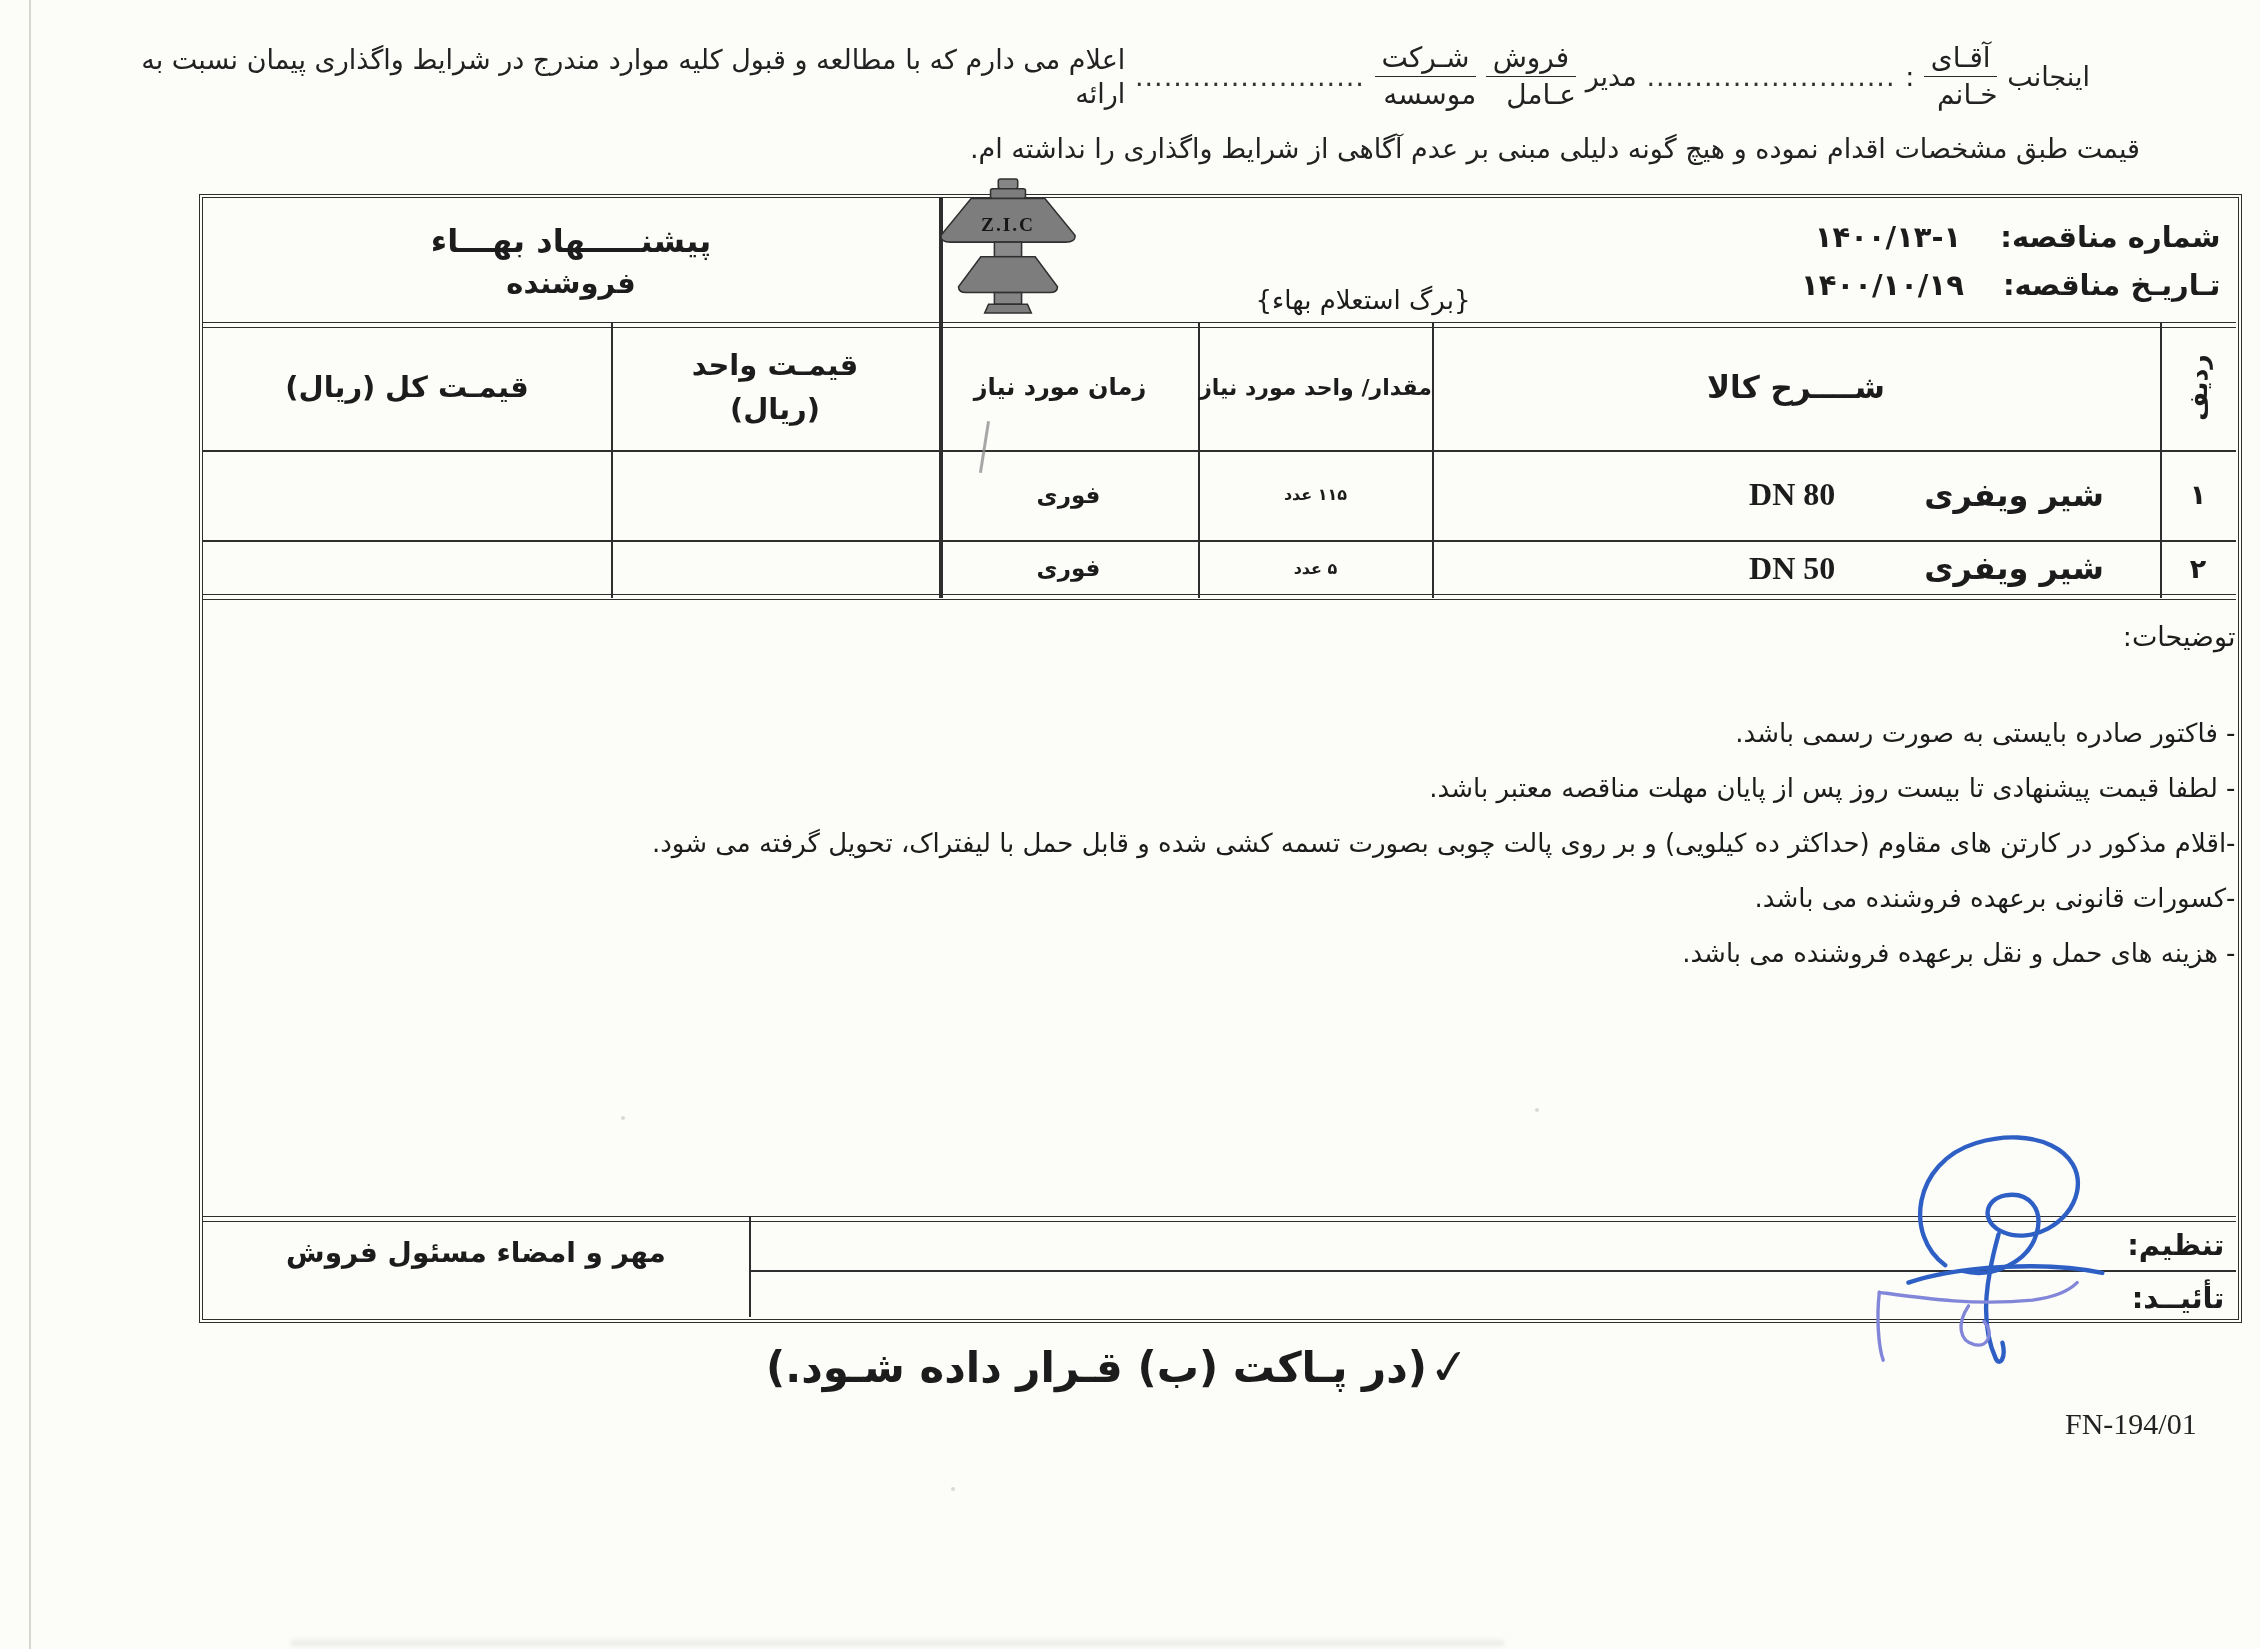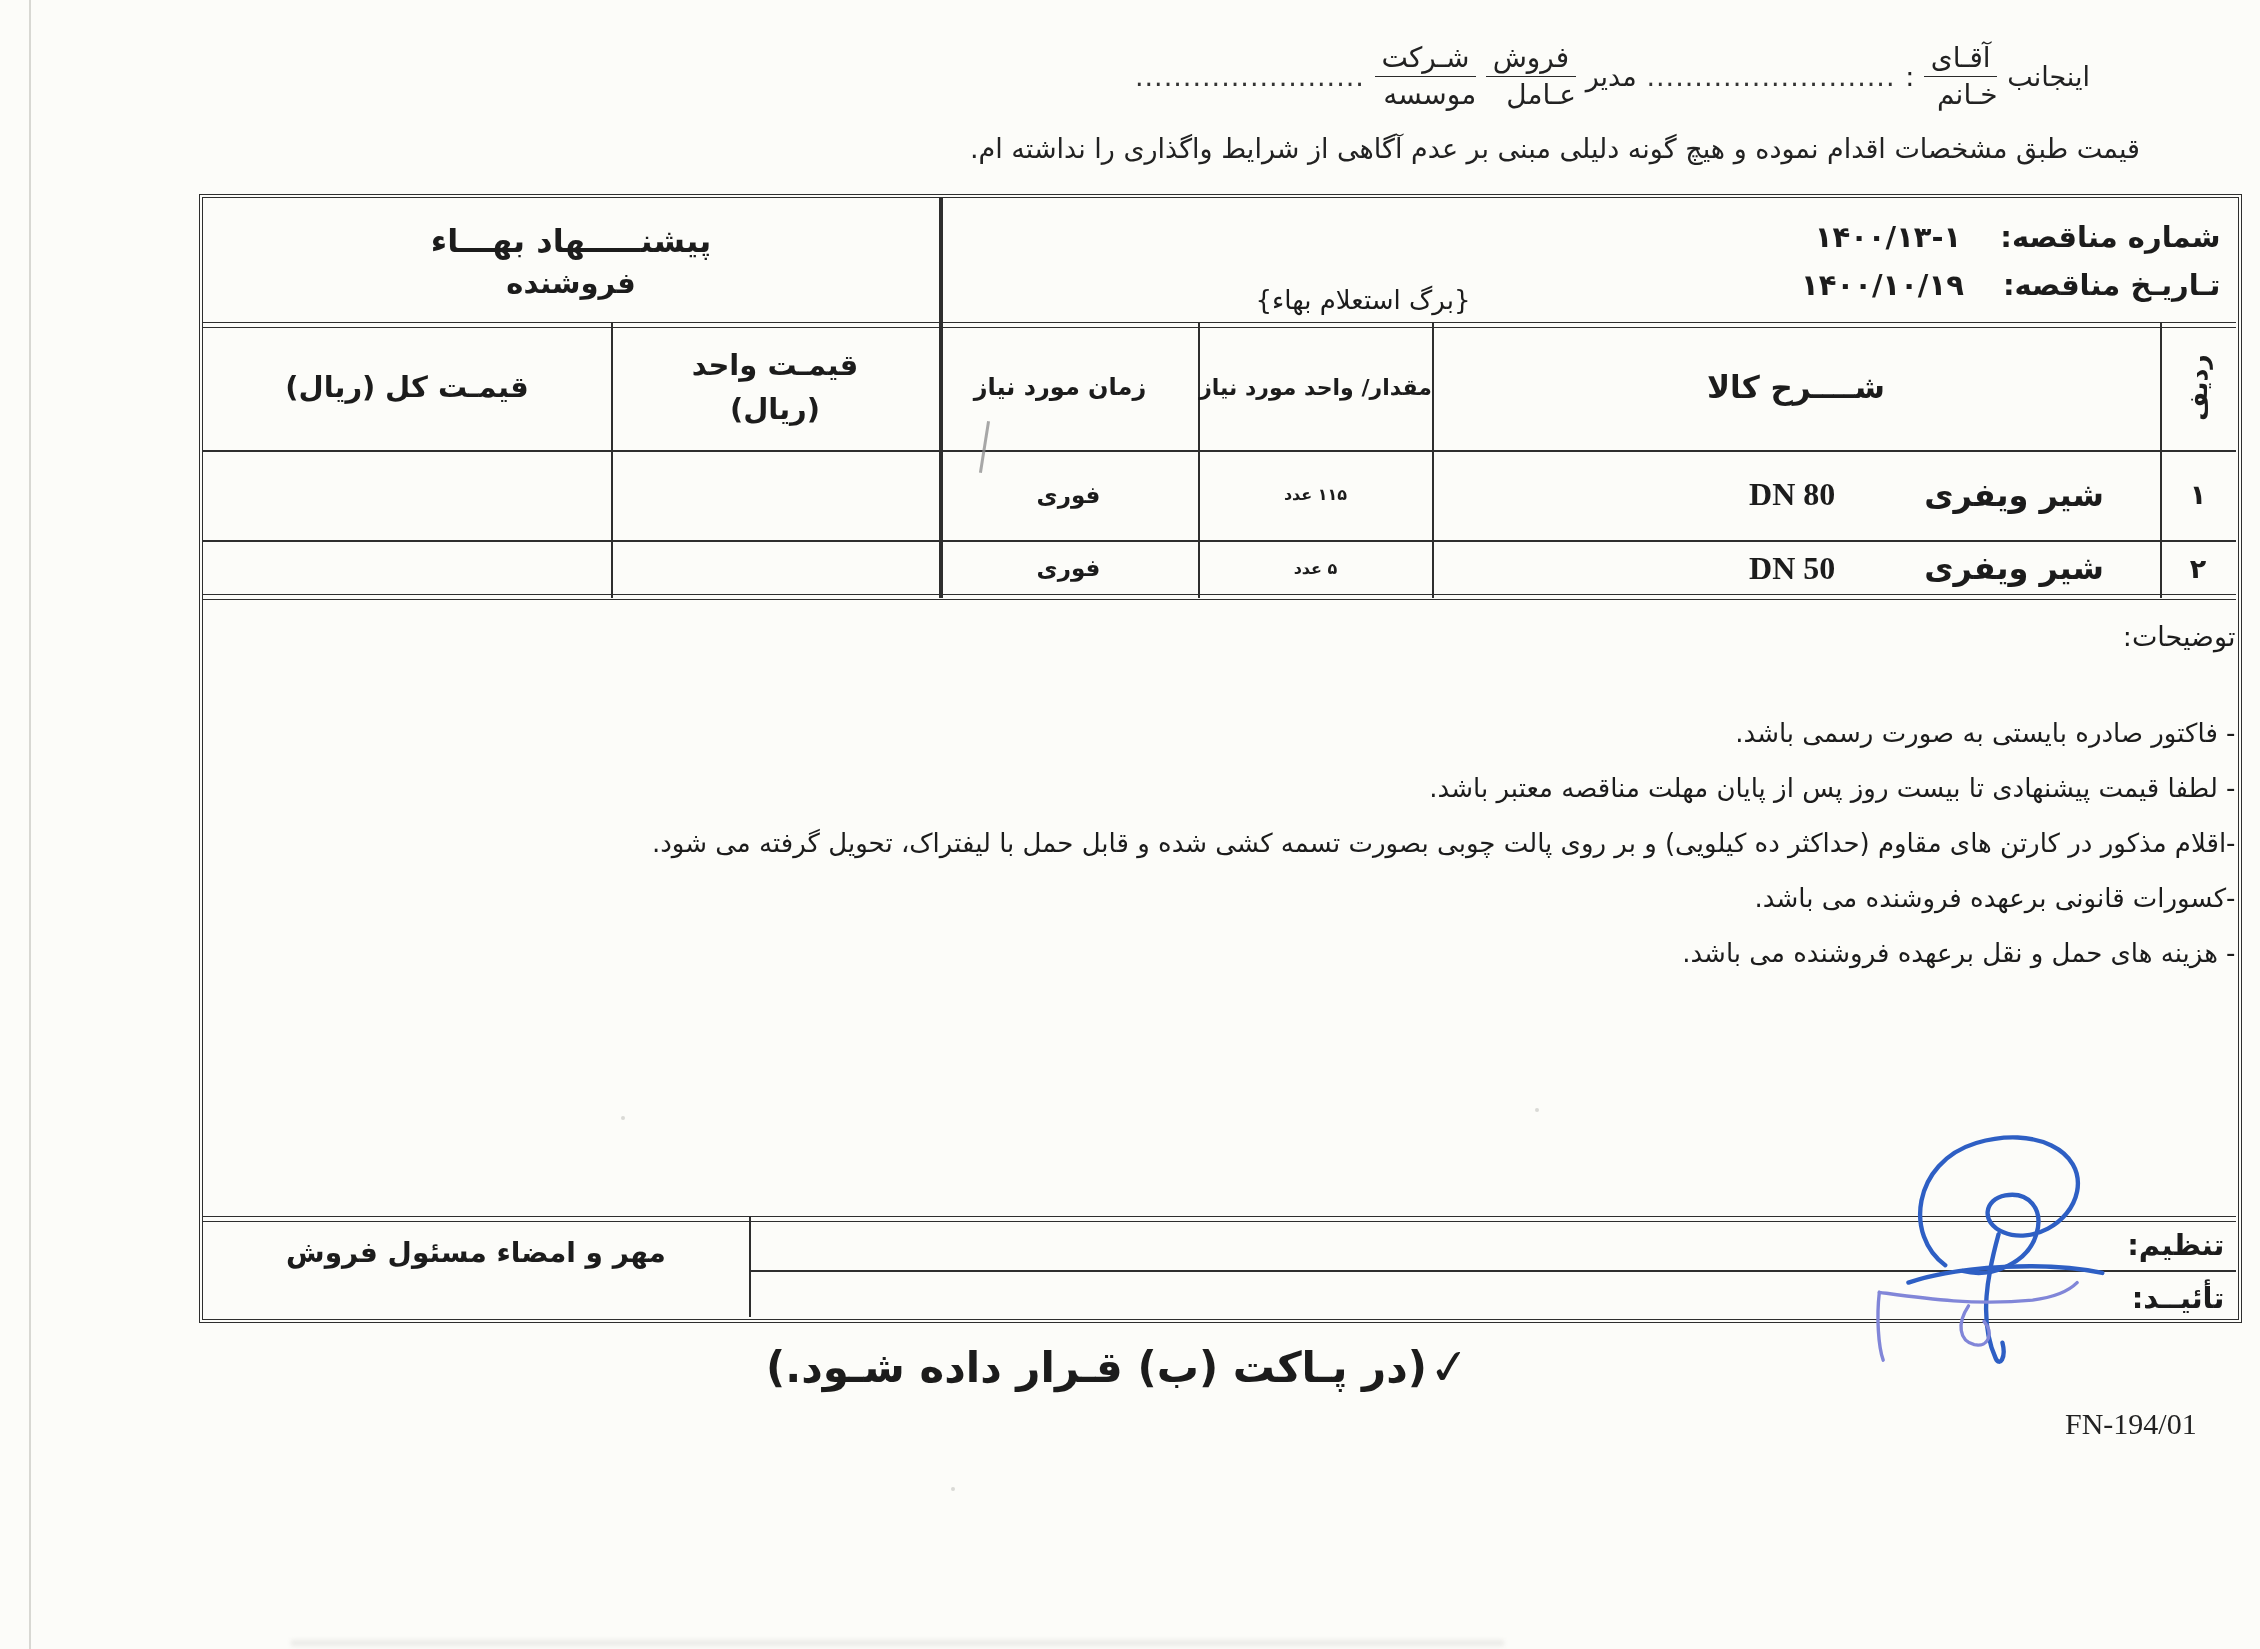--- a/index.html
+++ b/index.html
@@ -126,20 +126,21 @@
       <span>مدیر</span>
       <span class="stack">
         <span class="top">فروش</span>
         <span class="bottom">عـامل</span>
       </span>
       <span class="stack">
         <span class="top">شـرکت</span>
         <span class="bottom">موسسه</span>
       </span>
       <span class="dots">........................</span>
+      <span>اعلام می دارم که با مطالعه و قبول کلیه موارد مندرج در شرایط واگذاری پیمان نسبت به ارائه</span>
     </div>
     <div id="decl-line2">قیمت طبق مشخصات اقدام نموده و هیچ گونه دلیلی مبنی بر عدم آگاهی از شرایط واگذاری را نداشته ام.</div>
   </div>
 
   <div id="form-table">
     <div id="form-inner">
 
       <div class="dline" style="left:0;top:124px;width:2033px;"></div>
       <div class="hline" style="left:0;top:252px;width:2033px;"></div>
       <div class="hline" style="left:0;top:342px;width:2033px;"></div>
@@ -165,20 +166,40 @@
         <div class="tender-row">
           <span>شماره مناقصه:</span>
           <span class="num-ltr">۱۴۰۰/۱۳-۱</span>
         </div>
         <div class="tender-row">
           <span>تـاریـخ مناقصه:</span>
           <span class="num-ltr">۱۴۰۰/۱۰/۱۹</span>
         </div>
       </div>
 
+      <div id="logo">
+        <svg width="198" height="204" viewBox="0 0 204 210">
+          <defs>
+            <path id="arcPath" d="M 27.5 150 A 86 86 0 1 1 176.5 150" fill="none"></path>
+          </defs>
+          <text font-size="17" font-weight="bold" fill="#2b2b2b" style="direction:rtl;" letter-spacing="1.5">
+            <textPath href="#arcPath" startOffset="2">شرکت مقره سازی صدق گستر زنجان</textPath>
+          </text>
+          <g stroke="#303030" stroke-width="1.6">
+            <rect x="92" y="36" width="20" height="10" rx="2" fill="#858585"></rect>
+            <rect x="84" y="46" width="36" height="10" rx="2" fill="#7d7d7d"></rect>
+            <path d="M 64 56 L 140 56 L 171 94 Q 172 101 161 101 L 43 101 Q 32 101 33 94 Z" fill="#7d7d7d"></path>
+            <rect x="88" y="101" width="28" height="15" fill="#8a8a8a"></rect>
+            <path d="M 74 116 L 130 116 L 153 147 Q 153 153 145 153 L 59 153 Q 51 153 51 147 Z" fill="#7d7d7d"></path>
+            <rect x="88" y="153" width="28" height="12" fill="#858585"></rect>
+            <path d="M 82 165 L 122 165 L 126 174 L 78 174 Z" fill="#7d7d7d"></path>
+          </g>
+          <text x="102" y="90" text-anchor="middle" font-family="Liberation Serif, serif" font-weight="bold" font-size="20" fill="#161616" letter-spacing="2">Z.I.C</text>
+        </svg>
+      </div>
 
       <div class="cell colhead" id="ch-total">
         <span>قیمـت کل</span>
         <span>(ریال)</span>
       </div>
       <div class="cell colhead" id="ch-unit">
         <span>قیمـت واحد</span>
         <span>(ریال)</span>
       </div>
       <div class="cell colhead" id="ch-time">زمان مورد نیاز</div>

